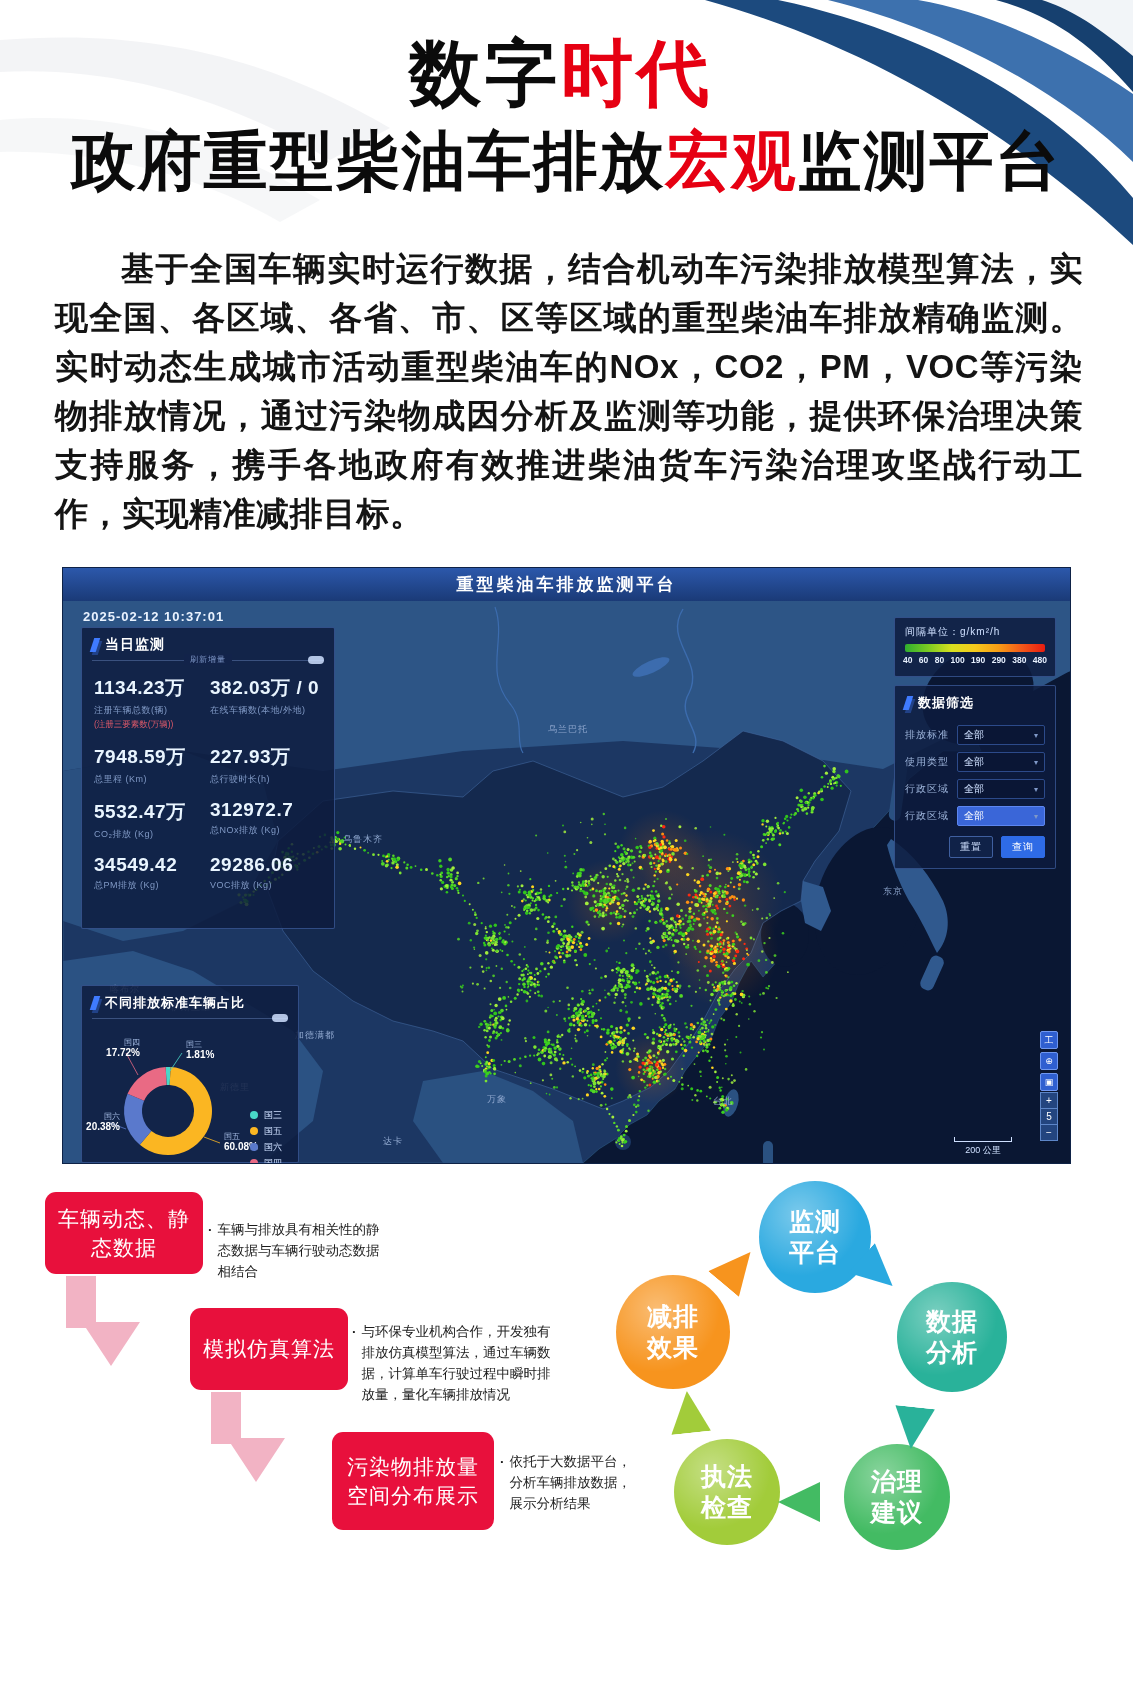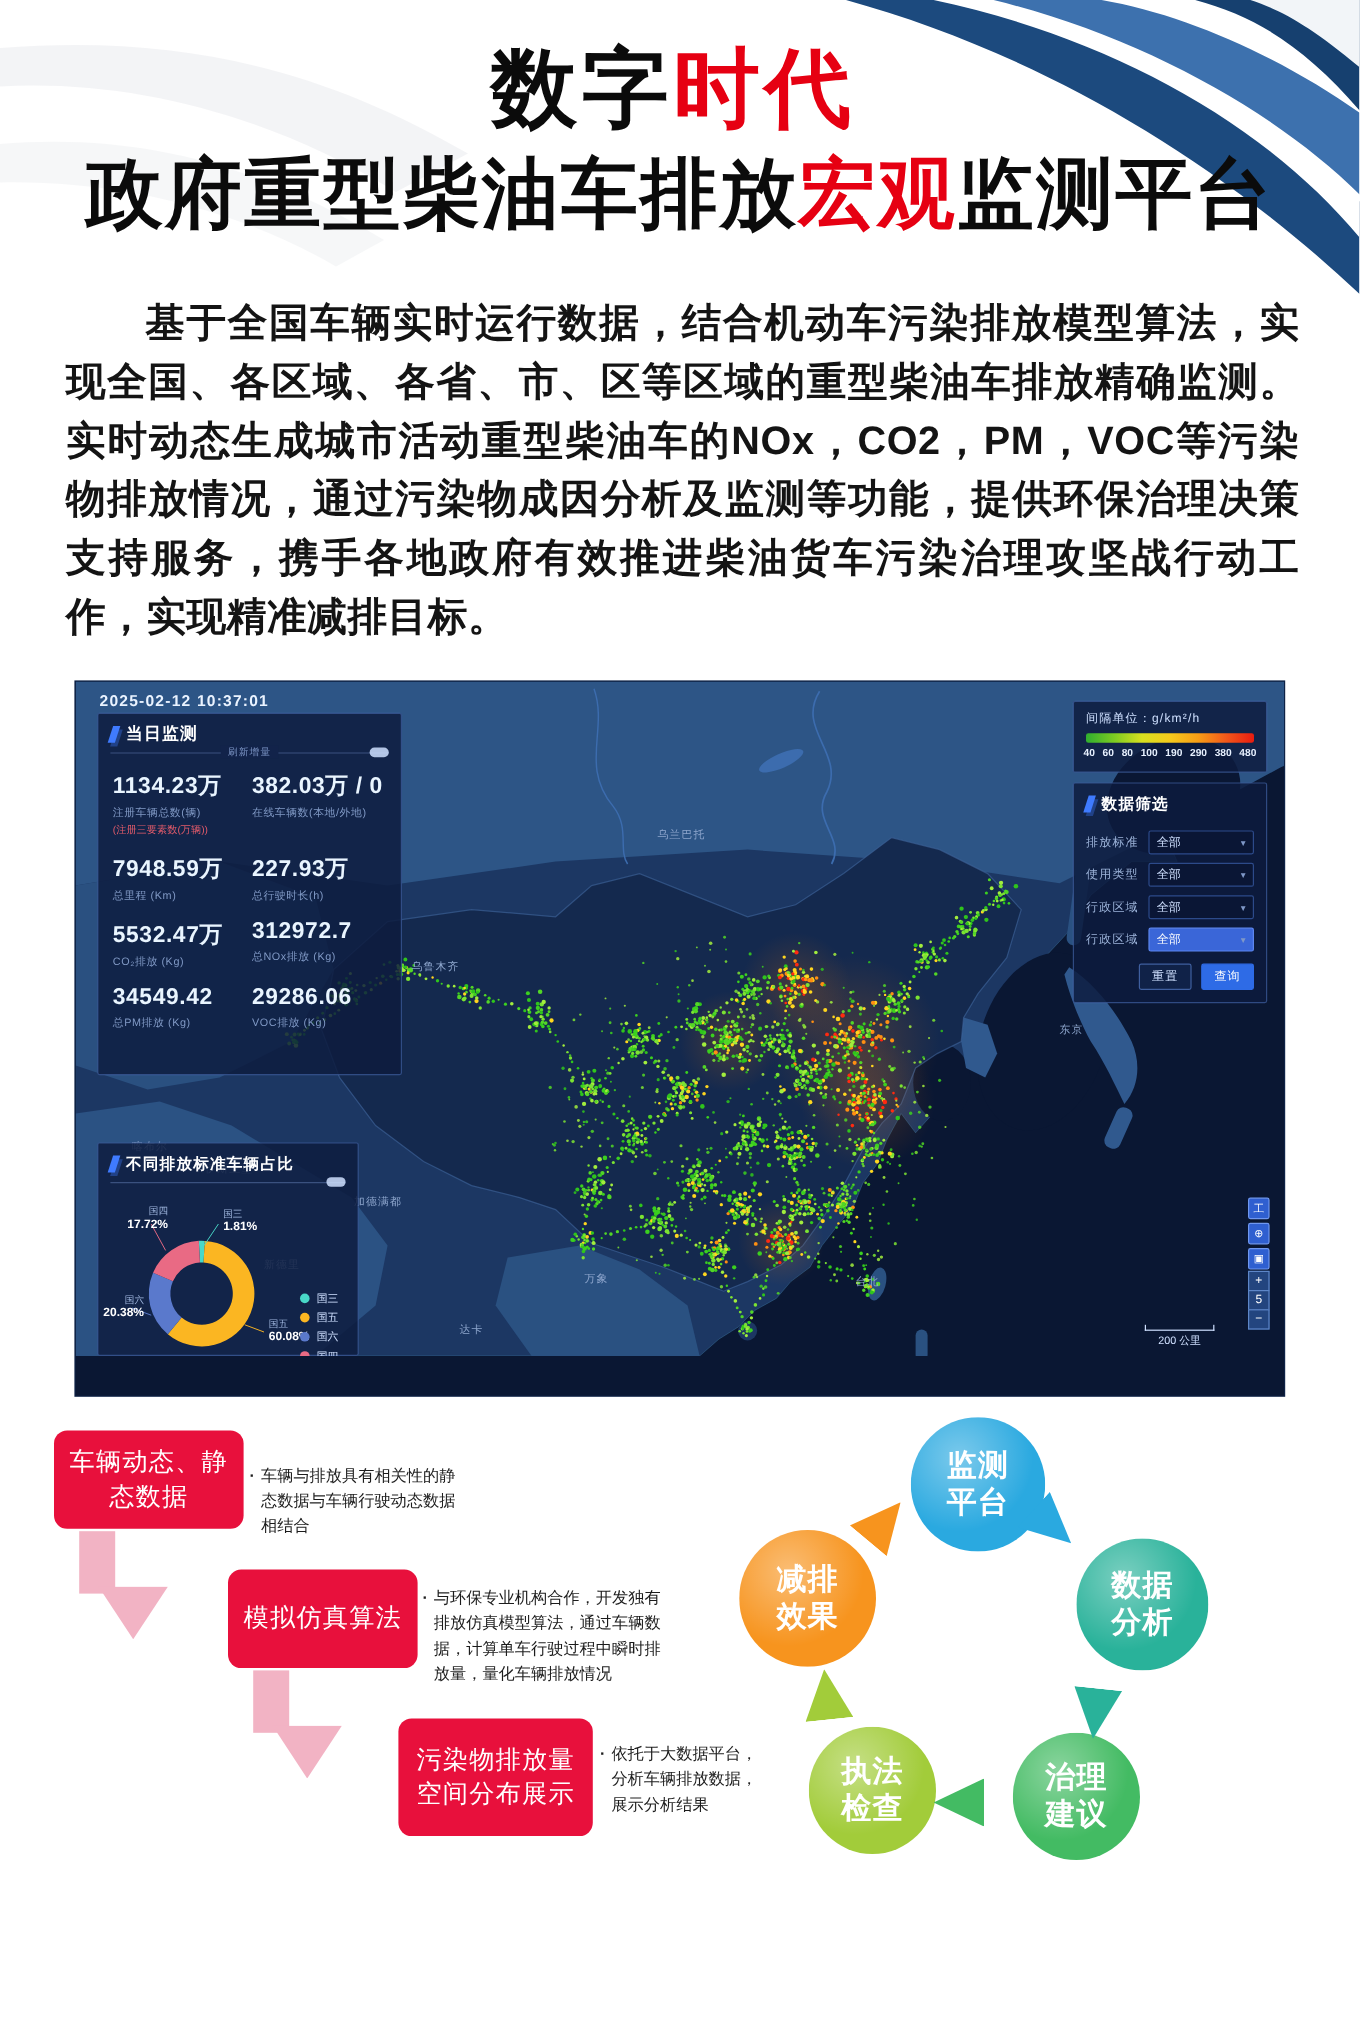--- a/index.html
+++ b/index.html
@@ -102,20 +102,23 @@
     <path d="M996,0 L1133,0 L1133,92 C1088,40 1048,14 996,0 Z" fill="#16406f"></path>
     <path d="M1042,0 L1133,0 L1133,56 C1090,20 1066,8 1042,0 Z" fill="#f2f5f8"></path>
   </svg>
 
   <h1 class="title1"><span>数字</span><span class="red">时代</span></h1>
   <h1 class="title2"><span>政府重型柴油车排放</span><span class="red">宏观</span><span>监测平台</span></h1>
 
   <p class="lead">基于全国车辆实时运行数据，结合机动车污染排放模型算法，实现全国、各区域、各省、市、区等区域的重型柴油车排放精确监测。实时动态生成城市活动重型柴油车的NOx，CO2，PM，VOC等污染物排放情况，通过污染物成因分析及监测等功能，提供环保治理决策支持服务，携手各地政府有效推进柴油货车污染治理攻坚战行动工作，实现精准减排目标。</p>
 
   <div class="dashboard">
+    <div class="dash-header">
+      <span>重型柴油车排放监测平台</span>
+    </div>
     <div class="map">
       <svg class="geo" id="geo" width="1007" height="562" viewBox="0 0 1007 562">
           <rect width="1007" height="562" fill="#0a1733"></rect>
           <path d="M0,0 H1007 V70 L940,88 L905,120 L918,150 L880,150 L846,178 L826,210 L800,238 L788,262 L768,288 L760,312 L742,318 L736,340 L718,356 L700,376 L688,360 L676,382 L668,402 L656,418 L648,438 L636,452 L622,470 L612,488 L596,500 L584,514 L566,524 L552,538 L536,548 L520,562 L0,562 Z" fill="#1c3763" stroke="#54a0c8" stroke-width="0.7" stroke-opacity="0.35"></path>
           <polygon points="0,0 1007,0 1007,70 900,128 820,168 700,150 560,140 400,150 260,170 120,150 0,170" fill="#2d5586"></polygon>
           <polygon points="0,170 120,150 200,180 215,240 180,300 120,330 60,340 0,320" fill="#2a5080"></polygon>
           <polygon points="0,360 70,350 130,370 180,400 230,430 260,470 250,520 200,562 0,562" fill="#2b5283"></polygon>
           <polygon points="360,480 420,470 470,490 510,520 520,562 380,562 350,520" fill="#2a5181"></polygon>
           <ellipse cx="915" cy="95" rx="58" ry="46" fill="#0a1733" transform="rotate(-28 915 95)"></ellipse>
           <ellipse cx="806" cy="300" rx="52" ry="76" fill="#0a1733" transform="rotate(18 806 300)"></ellipse>

